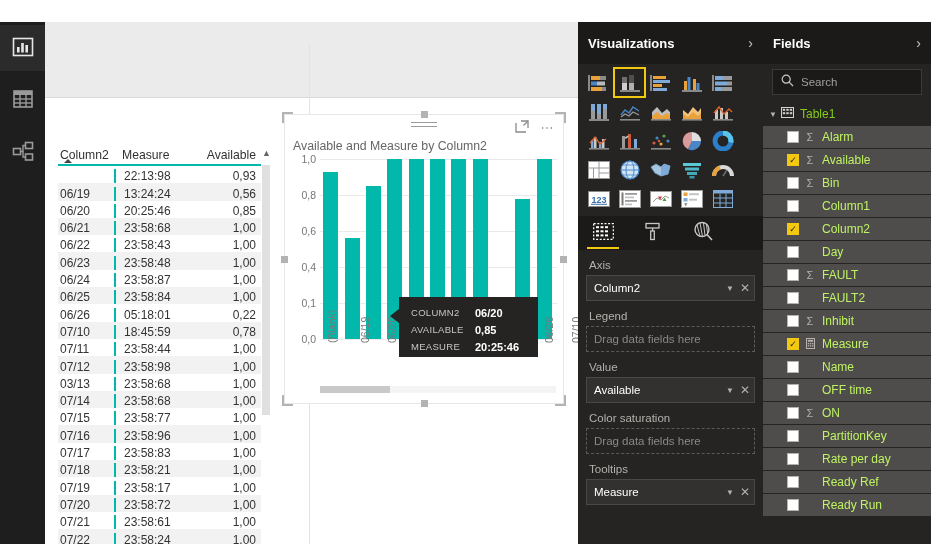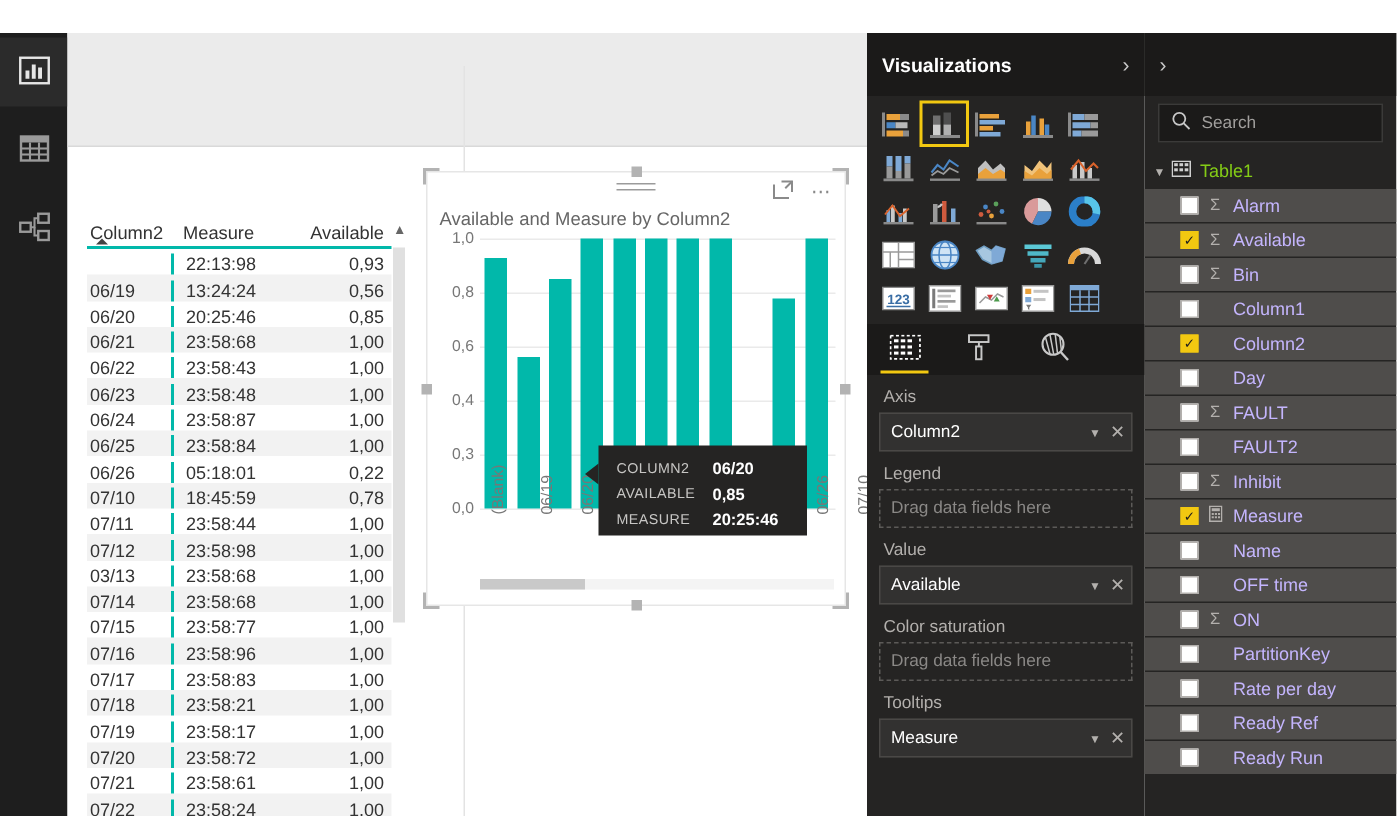--- a/index.html
+++ b/index.html
@@ -147,21 +147,21 @@
   .ftable-row .tw { color:#b3b0ad; font-size:8px; width:12px; }
   .ftable-row .nm { color:#84cc16; font-size:12px; margin-left:6px; }
   .frow { display:flex; align-items:center; height:22px; padding-left:24px;
      background:#4f4d4b; margin-bottom:1px; cursor:pointer; }
   .chk { width:12px; height:12px; background:#ffffff; border:1px solid #b3b0ad; flex:none;
      display:flex; align-items:center; justify-content:center; }
   .chk.on { background:#f2c811; border-color:#f2c811; }
   .chk .mk { font-size:9px; color:#201f1e; line-height:1; }
   .sig { width:14px; text-align:center; color:#b3b0ad; font-size:11px; flex:none; margin-left:4px; }
   .sig.none { color:transparent; }
-  .fname { color:#c4b5fd; font-size:12px; margin-left:5px;text-align:right; }
+  .fname { color:#bef264; font-size:12px; margin-left:5px;text-align:right; }
 </style>
 </head>
 <body>
 
 <div id="app">
 
 
   <div class="rail">
     <div class="rail-btn sel" style="top:3px">
       <span>
@@ -345,21 +345,21 @@
             <line x1="13" y1="1" x2="8.5" y2="5.5" stroke="#8a8a8a" stroke-width="1.3"></line>
           </svg>
         </div>
         <div class="vis-more">⋯</div>
       </div>
       <div class="vis-title">Available and Measure by Column2</div>
 
       <div class="plot">
         <div class="yaxis" id="y-axis">
             <div class="ytick" style="top: 180px;">0,0</div>
-            <div class="ytick" style="top: 144px;">0,3</div>
+            <div class="ytick" style="top: 144px;">0,1</div>
             <div class="ytick" style="top: 108px;">0,4</div>
             <div class="ytick" style="top: 72px;">0,6</div>
             <div class="ytick" style="top: 36px;">0,8</div>
             <div class="ytick" style="top: 0px;">1,0</div>
           </div>
         <div class="grid" id="grid-lines">
             <div class="gline" style="top: 180px;"></div>
             <div class="gline" style="top: 144px;"></div>
             <div class="gline" style="top: 108px;"></div>
             <div class="gline" style="top: 72px;"></div>
@@ -788,20 +788,21 @@
         <div class="well-box filled">
           <span class="nm">Measure</span>
           <span class="cv">▼</span>
           <span class="x">✕</span>
         </div>
       </div>
   </div>
 
   <div class="fpane">
     <div class="pane-hd">
+      <div class="t">Fields</div>
       <div class="chev">›</div>
     </div>
     <div class="fsearch-wrap">
       <div class="fsearch">
         <span>
           <svg width="13" height="13" viewBox="0 0 13 13">
             <circle cx="5.2" cy="5.2" r="4" fill="none" stroke="#c8c8c8" stroke-width="1.2"></circle>
             <line x1="8.2" y1="8.2" x2="12" y2="12" stroke="#c8c8c8" stroke-width="1.2"></line>
           </svg>
         </span>

